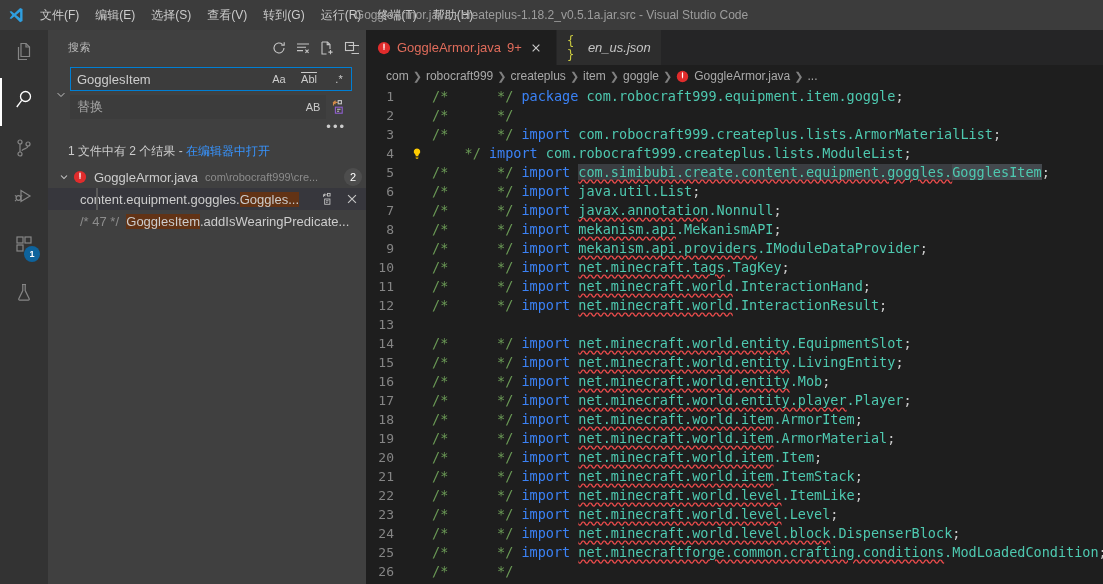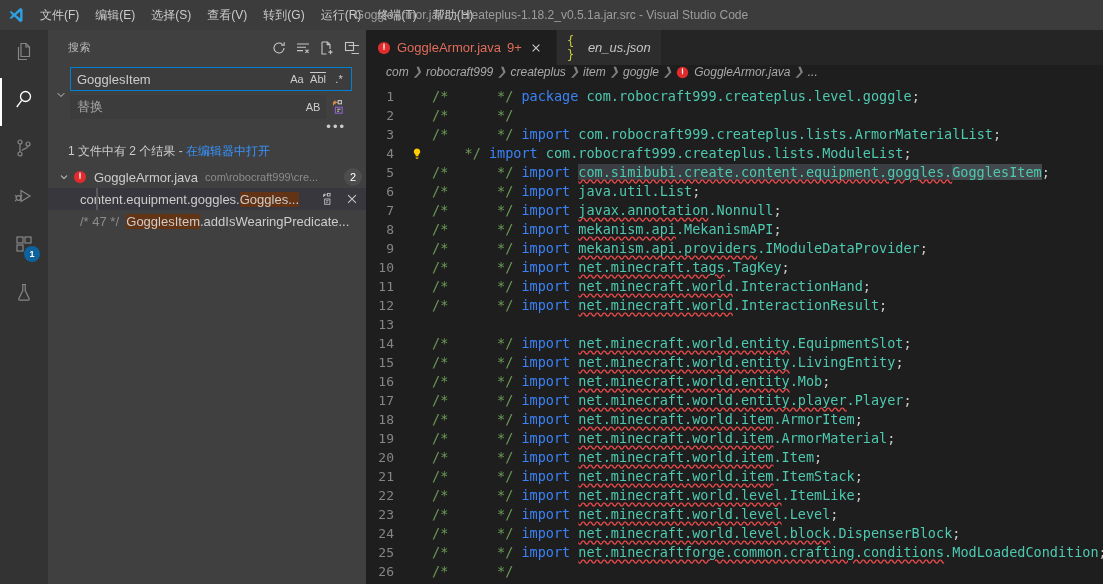--- a/index.html
+++ b/index.html
@@ -103,21 +103,21 @@
     display: flex; align-items: center;
     padding: 0 2px 0 6px; min-width: 0;
   }
   .inputbox.focused { border-color: #007fd4; }
   .inputbox .val {
     flex: 1; font-size: 13px; color: #cccccc;
     font-family: "Liberation Sans", sans-serif;
     white-space: nowrap; overflow: hidden;
   }
   .inputbox .val.placeholder { color: #a6a6a6; }
-  .in-toggles { display: flex; align-items: center; gap: 1px; }
+  .in-toggles { display: flex; align-items: center; gap: 10px; }
   .in-tog {
     width: 20px; height: 20px; border-radius: 3px;
     display: flex; align-items: center; justify-content: center;
     font-size: 11px; color: #cccccc; cursor: pointer;
   }
   .in-tog.wholeword { text-decoration: overline; }
   .after-field {
     width: 26px; display: flex; align-items: center; justify-content: center;
     color: #c5c5c5; cursor: pointer;
   }
@@ -205,23 +205,23 @@
   .tab.preview .tlabel { font-style: italic; color: #c5c5c5; }
   .tab .tcount { font-size: 13px; color: #e06c5b; margin-left: 6px; }
   .tab .tclose {
     width: 20px; height: 20px; margin-left: 4px;
     display: flex; align-items: center; justify-content: center;
     color: #cccccc; border-radius: 3px; flex: none;
   }
 
   .breadcrumbs {
     height: 22px; min-height: 22px;
-    display: flex; align-items: flex-start;
+    display: flex; align-items: center;
     padding-left: 20px; background: #1e1e1e;
-    font-size: 12px; color: #a9a9a9; font-style: italic;
+    font-size: 12px; color: #a9a9a9;
   }
   .bc-item { display: flex; align-items: center; cursor: pointer; }
   .bc-sep { margin: 0 4px; color: #808080; font-size: 11px; }
   .bc-icon { width: 14px; height: 14px; margin-right: 4px; display: inline-flex; align-items: center; }
 
   .code-area {
     flex: 1; position: relative; overflow: hidden;
     font-family: "DejaVu Sans Mono", monospace;
     font-size: 13.5px; line-height: 19px;
   }
@@ -494,21 +494,21 @@
               <path d="M8 3.6v4.8M8 9.4v.1" stroke="#fff" stroke-width="1.5" stroke-linecap="round"></path>
             </svg>
         </span>
         <span>GoggleArmor.java</span>
       </span>
       <span class="bc-sep">❯</span>
       <span class="bc-item">...</span>
     </div>
 
     <div class="code-area" id="code-area">
-        <div class="code-line"><span class="ln">1</span><span class="glyph"></span><span class="ctext"><span class="cmt">/*</span><span class="cmt">      */</span> <span class="kw">package</span> <span class="pkg">com.robocraft999.createplus.level</span><span class="pkg">.</span><span class="typ">goggle</span><span class="sem">;</span></span></div>
+        <div class="code-line"><span class="ln">1</span><span class="glyph"></span><span class="ctext"><span class="cmt">/*</span><span class="cmt">      */</span> <span class="kw">package</span> <span class="pkg">com.robocraft999.equipment.item</span><span class="pkg">.</span><span class="typ">goggle</span><span class="sem">;</span></span></div>
         <div class="code-line"><span class="ln">2</span><span class="glyph"></span><span class="ctext"><span class="cmt">/*</span><span class="cmt">      */</span></span></div>
         <div class="code-line"><span class="ln">3</span><span class="glyph"></span><span class="ctext"><span class="cmt">/*</span><span class="cmt">      */</span> <span class="kw">import</span> <span class="pkg">com.robocraft999.createplus.lists</span><span class="pkg">.</span><span class="typ">ArmorMaterialList</span><span class="sem">;</span></span></div>
         <div class="code-line"><span class="ln">4</span><span class="glyph"><svg width="14" height="14" viewBox="0 0 16 16">
               <path fill="#ffcc00" d="M8 1.6a3.7 3.7 0 0 0-2.3 6.6c.5.4.8 1 .8 1.6v.4h3v-.4c0-.6.3-1.2.8-1.6A3.7 3.7 0 0 0 8 1.6Z"></path>
               <rect x="6.4" y="11" width="3.2" height="1.2" fill="#c49a00"></rect>
               <rect x="6.7" y="12.6" width="2.6" height="1.1" fill="#c49a00"></rect>
             </svg></span><span class="ctext"><span class="cmt"></span><span class="cmt">    */</span> <span class="kw">import</span> <span class="pkg">com.robocraft999.createplus.lists</span><span class="pkg">.</span><span class="typ">ModuleList</span><span class="sem">;</span></span></div>
         <div class="code-line"><span class="ln">5</span><span class="glyph"></span><span class="ctext"><span class="cmt">/*</span><span class="cmt">      */</span> <span class="kw">import</span> <span class="sel"><span class="pkg sq">com.simibubi.create.content.equipment.goggles.</span><span class="wordhl typ">GogglesItem</span></span><span class="sem">;</span></span></div>
         <div class="code-line"><span class="ln">6</span><span class="glyph"></span><span class="ctext"><span class="cmt">/*</span><span class="cmt">      */</span> <span class="kw">import</span> <span class="pkg">java.util</span><span class="pkg">.</span><span class="typ">List</span><span class="sem">;</span></span></div>
         <div class="code-line"><span class="ln">7</span><span class="glyph"></span><span class="ctext"><span class="cmt">/*</span><span class="cmt">      */</span> <span class="kw">import</span> <span class="pkg sq">javax.annotation</span><span class="pkg">.</span><span class="typ">Nonnull</span><span class="sem">;</span></span></div>

